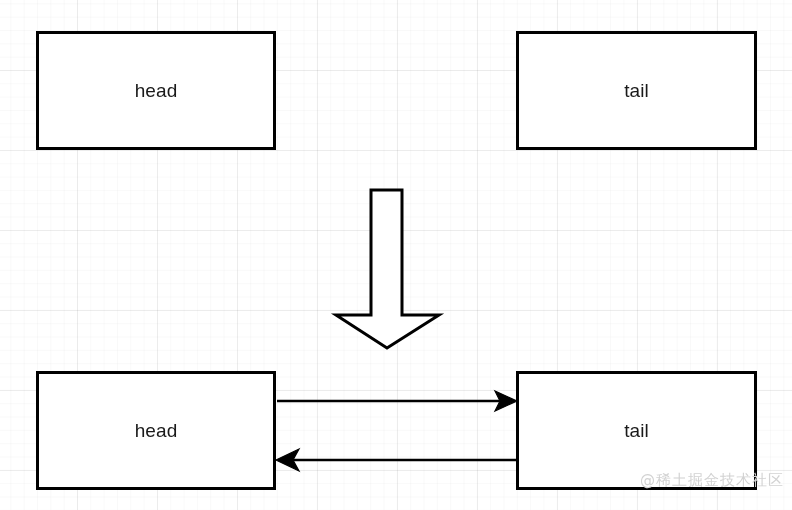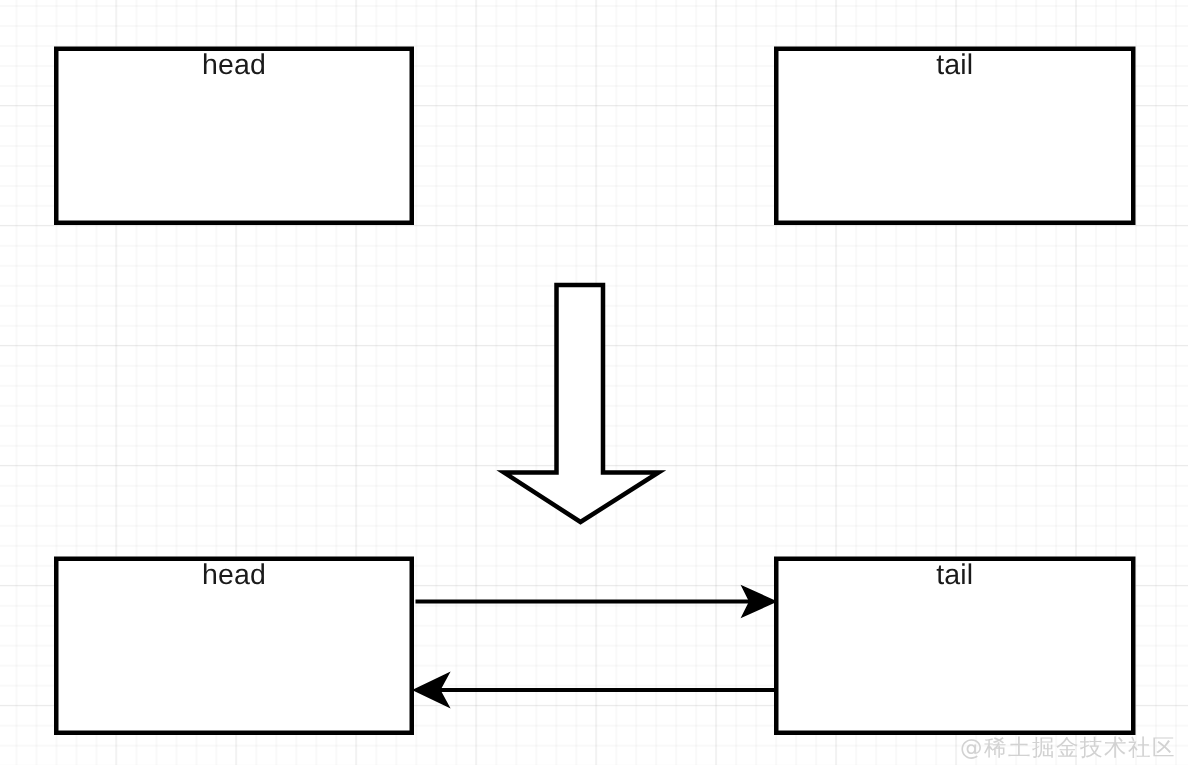--- a/index.html
+++ b/index.html
@@ -29,41 +29,42 @@
       -3px -10px;
     overflow: hidden;
     font-family: "Liberation Sans", sans-serif;
   }
   .node-box {
     position: absolute;
     box-sizing: border-box;
     border: 3px solid #000000;
     background: #ffffff;
     display: flex;
+    align-items: center;
     justify-content: center;
   }
   .node-label {
     font-family: "Liberation Sans", sans-serif;
     font-size: 19px;
     color: #1a1a1a;
     line-height: 1;
     letter-spacing: 0.1px;
   }
   .svg-layer {
     position: absolute;
     left: 0;
     top: 0;
     width: 792px;
     height: 510px;
     pointer-events: none;
   }
   .watermark {
     position: absolute;
     right: 8px;
-    bottom: 2px;
+    bottom: 20px;
     font-family: "DejaVu Sans", sans-serif;
     font-size: 15px;
     color: #d2d2d2;
     letter-spacing: 1px;
     white-space: nowrap;
   }
 </style>
 </head>
 <body>
 

